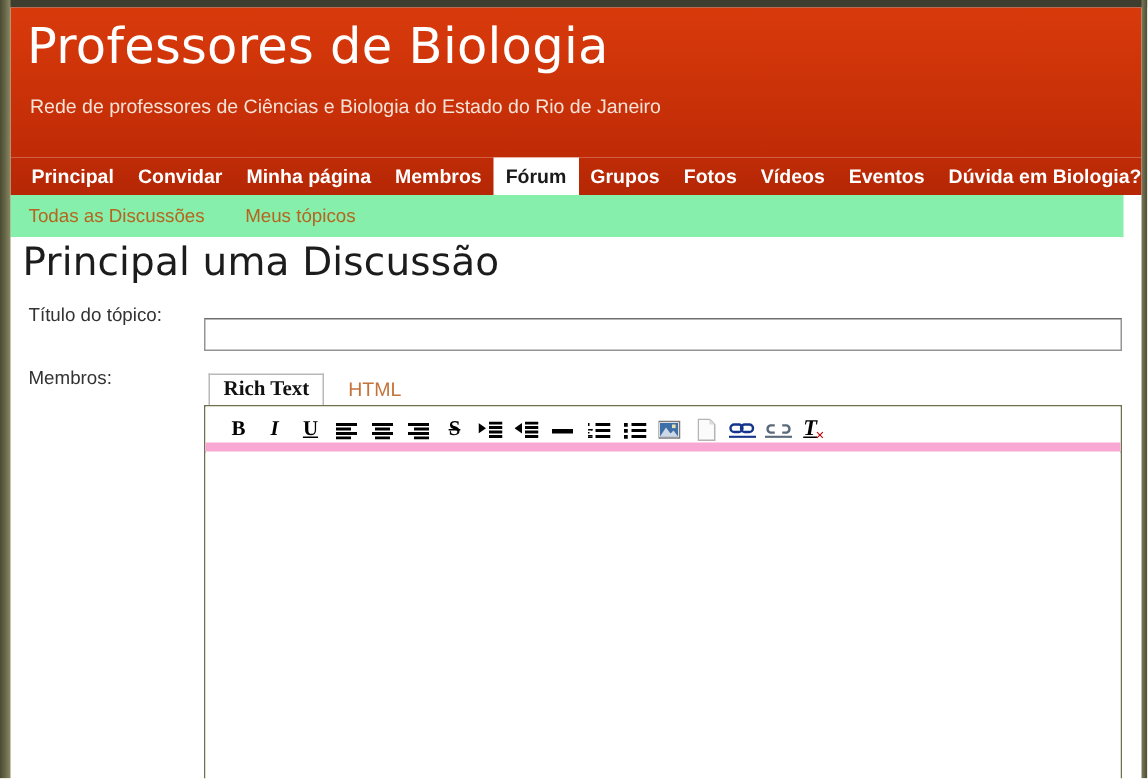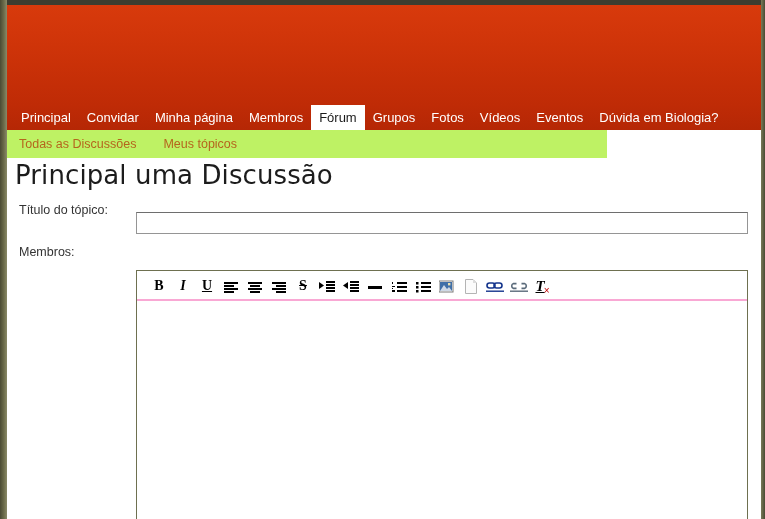--- a/index.html
+++ b/index.html
@@ -81,39 +81,39 @@
     white-space: nowrap;
     font-size: 0;
   }
   .nav-item {
     display: inline-block;
     height: 25px;
     line-height: 25px;
     padding: 0 8px;
     color: #ffffff;
     font-size: 13px;
-    font-weight: normal;
+    font-weight: bold;
     vertical-align: top;
     cursor: pointer;
     font-family: "Liberation Sans", sans-serif;
   }
   .nav-item:first-child { margin-left: 6px; }
   .nav-item.active {
     background: #ffffff;
     color: #1a1a1a;
     text-align: center;
   }
 
   
   .subnav {
     position: absolute;
     top: 130px; left: 7px;
-    width: 600px;
+    width: 742px;
     height: 28px;
-    background: #bef264;
+    background: #86efac;
     font-size: 0;
   }
   .subnav-item {
     display: inline-block;
     color: #b5651d;
     font-size: 12.5px;
     line-height: 28px;
     height: 28px;
     cursor: pointer;
     vertical-align: top;
@@ -194,21 +194,21 @@
     position: absolute;
     left: 136px; top: 270px;
     width: 612px;
     height: 260px;
     border: 1px solid #6e7050;
     background: #ffffff;
   }
   .editor-toolbar {
     position: relative;
     height: 30px;
-    border-bottom: 2px solid #f9a8d4;
+    border-bottom: 6px solid #f9a8d4;
     background: #ffffff;
     white-space: nowrap;
     font-size: 0;
     padding-left: 10px;
   }
   .tb-btn {
     display: inline-block;
     width: 24px;
     height: 30px;
     line-height: 30px;
@@ -253,37 +253,43 @@
 <body>
 
 <div id="page">
 
   <div class="page-body-fill"></div>
   <div class="top-strip"></div>
   <div class="frame-left"></div>
   <div class="frame-right"></div>
 
   <div class="banner">
+    <div class="banner-title">Professores de Biologia</div>
+    <div class="banner-tagline">Rede de professores de Ciências e Biologia do Estado do Rio de Janeiro</div>
   </div>
 
   <div class="nav" id="main-nav"><span class="nav-item">Principal</span><span class="nav-item">Convidar</span><span class="nav-item">Minha página</span><span class="nav-item">Membros</span><span class="nav-item active">Fórum</span><span class="nav-item">Grupos</span><span class="nav-item">Fotos</span><span class="nav-item">Vídeos</span><span class="nav-item">Eventos</span><span class="nav-item">Dúvida em Biologia?</span></div>
 
   <div class="subnav">
     <span class="subnav-item first">Todas as Discussões</span>
     <span class="subnav-item second">Meus tópicos</span>
   </div>
 
   <div class="page-heading">Principal uma Discussão</div>
 
   <div class="form-label label-title">Título do tópico:</div>
 
   <input class="title-input" type="text" placeholder="" style="">
 
   <div class="form-label label-message">Membros:</div>
 
+  <div class="editor-tabs">
+    <span class="editor-tab active">Rich Text</span>
+    <span class="editor-tab inactive">HTML</span>
+  </div>
 
   <div class="editor-box">
     <div class="editor-toolbar" id="editor-toolbar"><span class="tb-btn"><span class="tb-letter tb-b">B</span></span><span class="tb-btn"><span class="tb-letter tb-i">I</span></span><span class="tb-btn"><span class="tb-letter tb-u">U</span></span><span class="tb-btn"><svg width="14" height="12" viewBox="0 0 14 12">
             <rect x="0" y="1" width="14" height="2" fill="#000"></rect>
             <rect x="0" y="4" width="10" height="2" fill="#000"></rect>
             <rect x="0" y="7" width="14" height="2" fill="#000"></rect>
             <rect x="0" y="10" width="10" height="2" fill="#000"></rect>
           </svg></span><span class="tb-btn"><svg width="14" height="12" viewBox="0 0 14 12">
             <rect x="0" y="1" width="14" height="2" fill="#000"></rect>
             <rect x="2" y="4" width="10" height="2" fill="#000"></rect>

